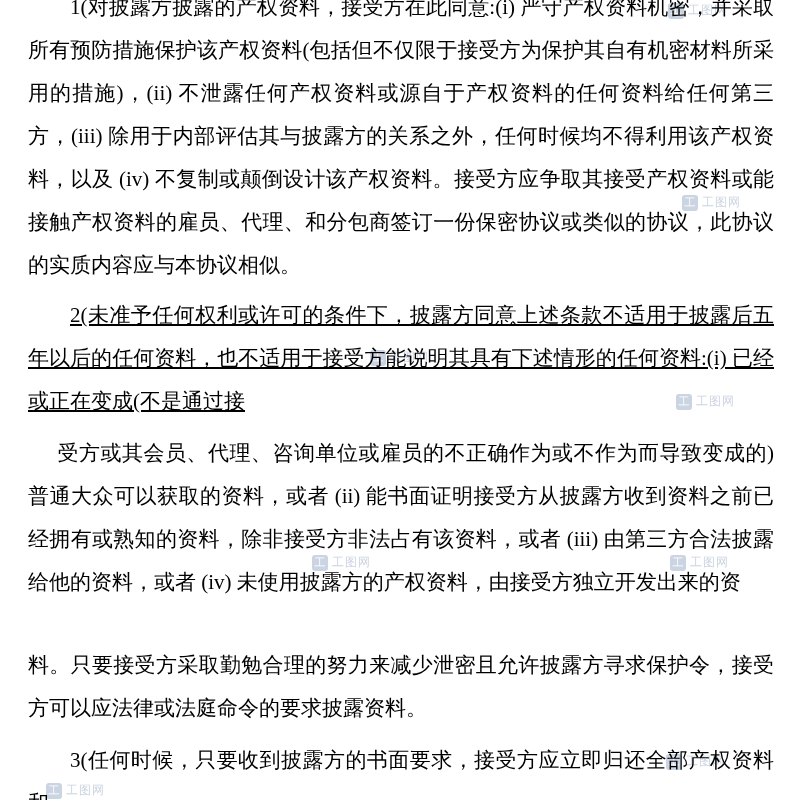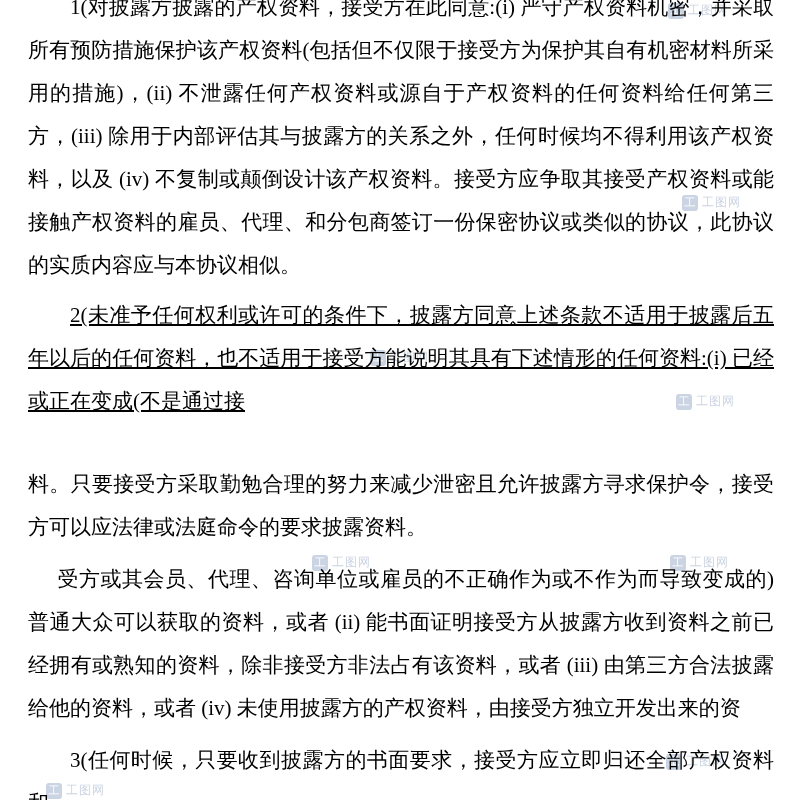--- a/index.html
+++ b/index.html
@@ -104,20 +104,20 @@
   <div class="wm" style="left:46px; top:782px;">
     <span class="wm-icon">工</span>
     <span class="wm-label">工图网</span>
   </div>
 
   <div class="doc">
     <p class="para indent-2">1(对披露方披露的产权资料，接受方在此同意:(i) 严守产权资料机密，并采取所有预防措施保护该产权资料(包括但不仅限于接受方为保护其自有机密材料所采用的措施)，(ii) 不泄露任何产权资料或源自于产权资料的任何资料给任何第三方，(iii) 除用于内部评估其与披露方的关系之外，任何时候均不得利用该产权资料，以及 (iv) 不复制或颠倒设计该产权资料。接受方应争取其接受产权资料或能接触产权资料的雇员、代理、和分包商签订一份保密协议或类似的协议，此协议的实质内容应与本协议相似。</p>
 
     <p class="para indent-2 gap-small">2(未准予任何权利或许可的条件下，披露方同意上述条款不适用于披露后五年以后的任何资料，也不适用于接受方能说明其具有下述情形的任何资料:(i) 已经或正在变成(不是通过接</p>
 
+    <p class="para indent-15 gap-mid">受方或其会员、代理、咨询单位或雇员的不正确作为或不作为而导致变成的)普通大众可以获取的资料，或者 (ii) 能书面证明接受方从披露方收到资料之前已经拥有或熟知的资料，除非接受方非法占有该资料，或者 (iii) 由第三方合法披露给他的资料，或者 (iv) 未使用披露方的产权资料，由接受方独立开发出来的资</p>
+
     <p class="para gap-blank">料。只要接受方采取勤勉合理的努力来减少泄密且允许披露方寻求保护令，接受方可以应法律或法庭命令的要求披露资料。</p>
-
-    <p class="para indent-15 gap-mid">受方或其会员、代理、咨询单位或雇员的不正确作为或不作为而导致变成的)普通大众可以获取的资料，或者 (ii) 能书面证明接受方从披露方收到资料之前已经拥有或熟知的资料，除非接受方非法占有该资料，或者 (iii) 由第三方合法披露给他的资料，或者 (iv) 未使用披露方的产权资料，由接受方独立开发出来的资</p>
 
     <p class="para indent-2 gap-mid">3(任何时候，只要收到披露方的书面要求，接受方应立即归还全部产权资料和</p>
   </div>
 
 </div>
 
 </body></html>

